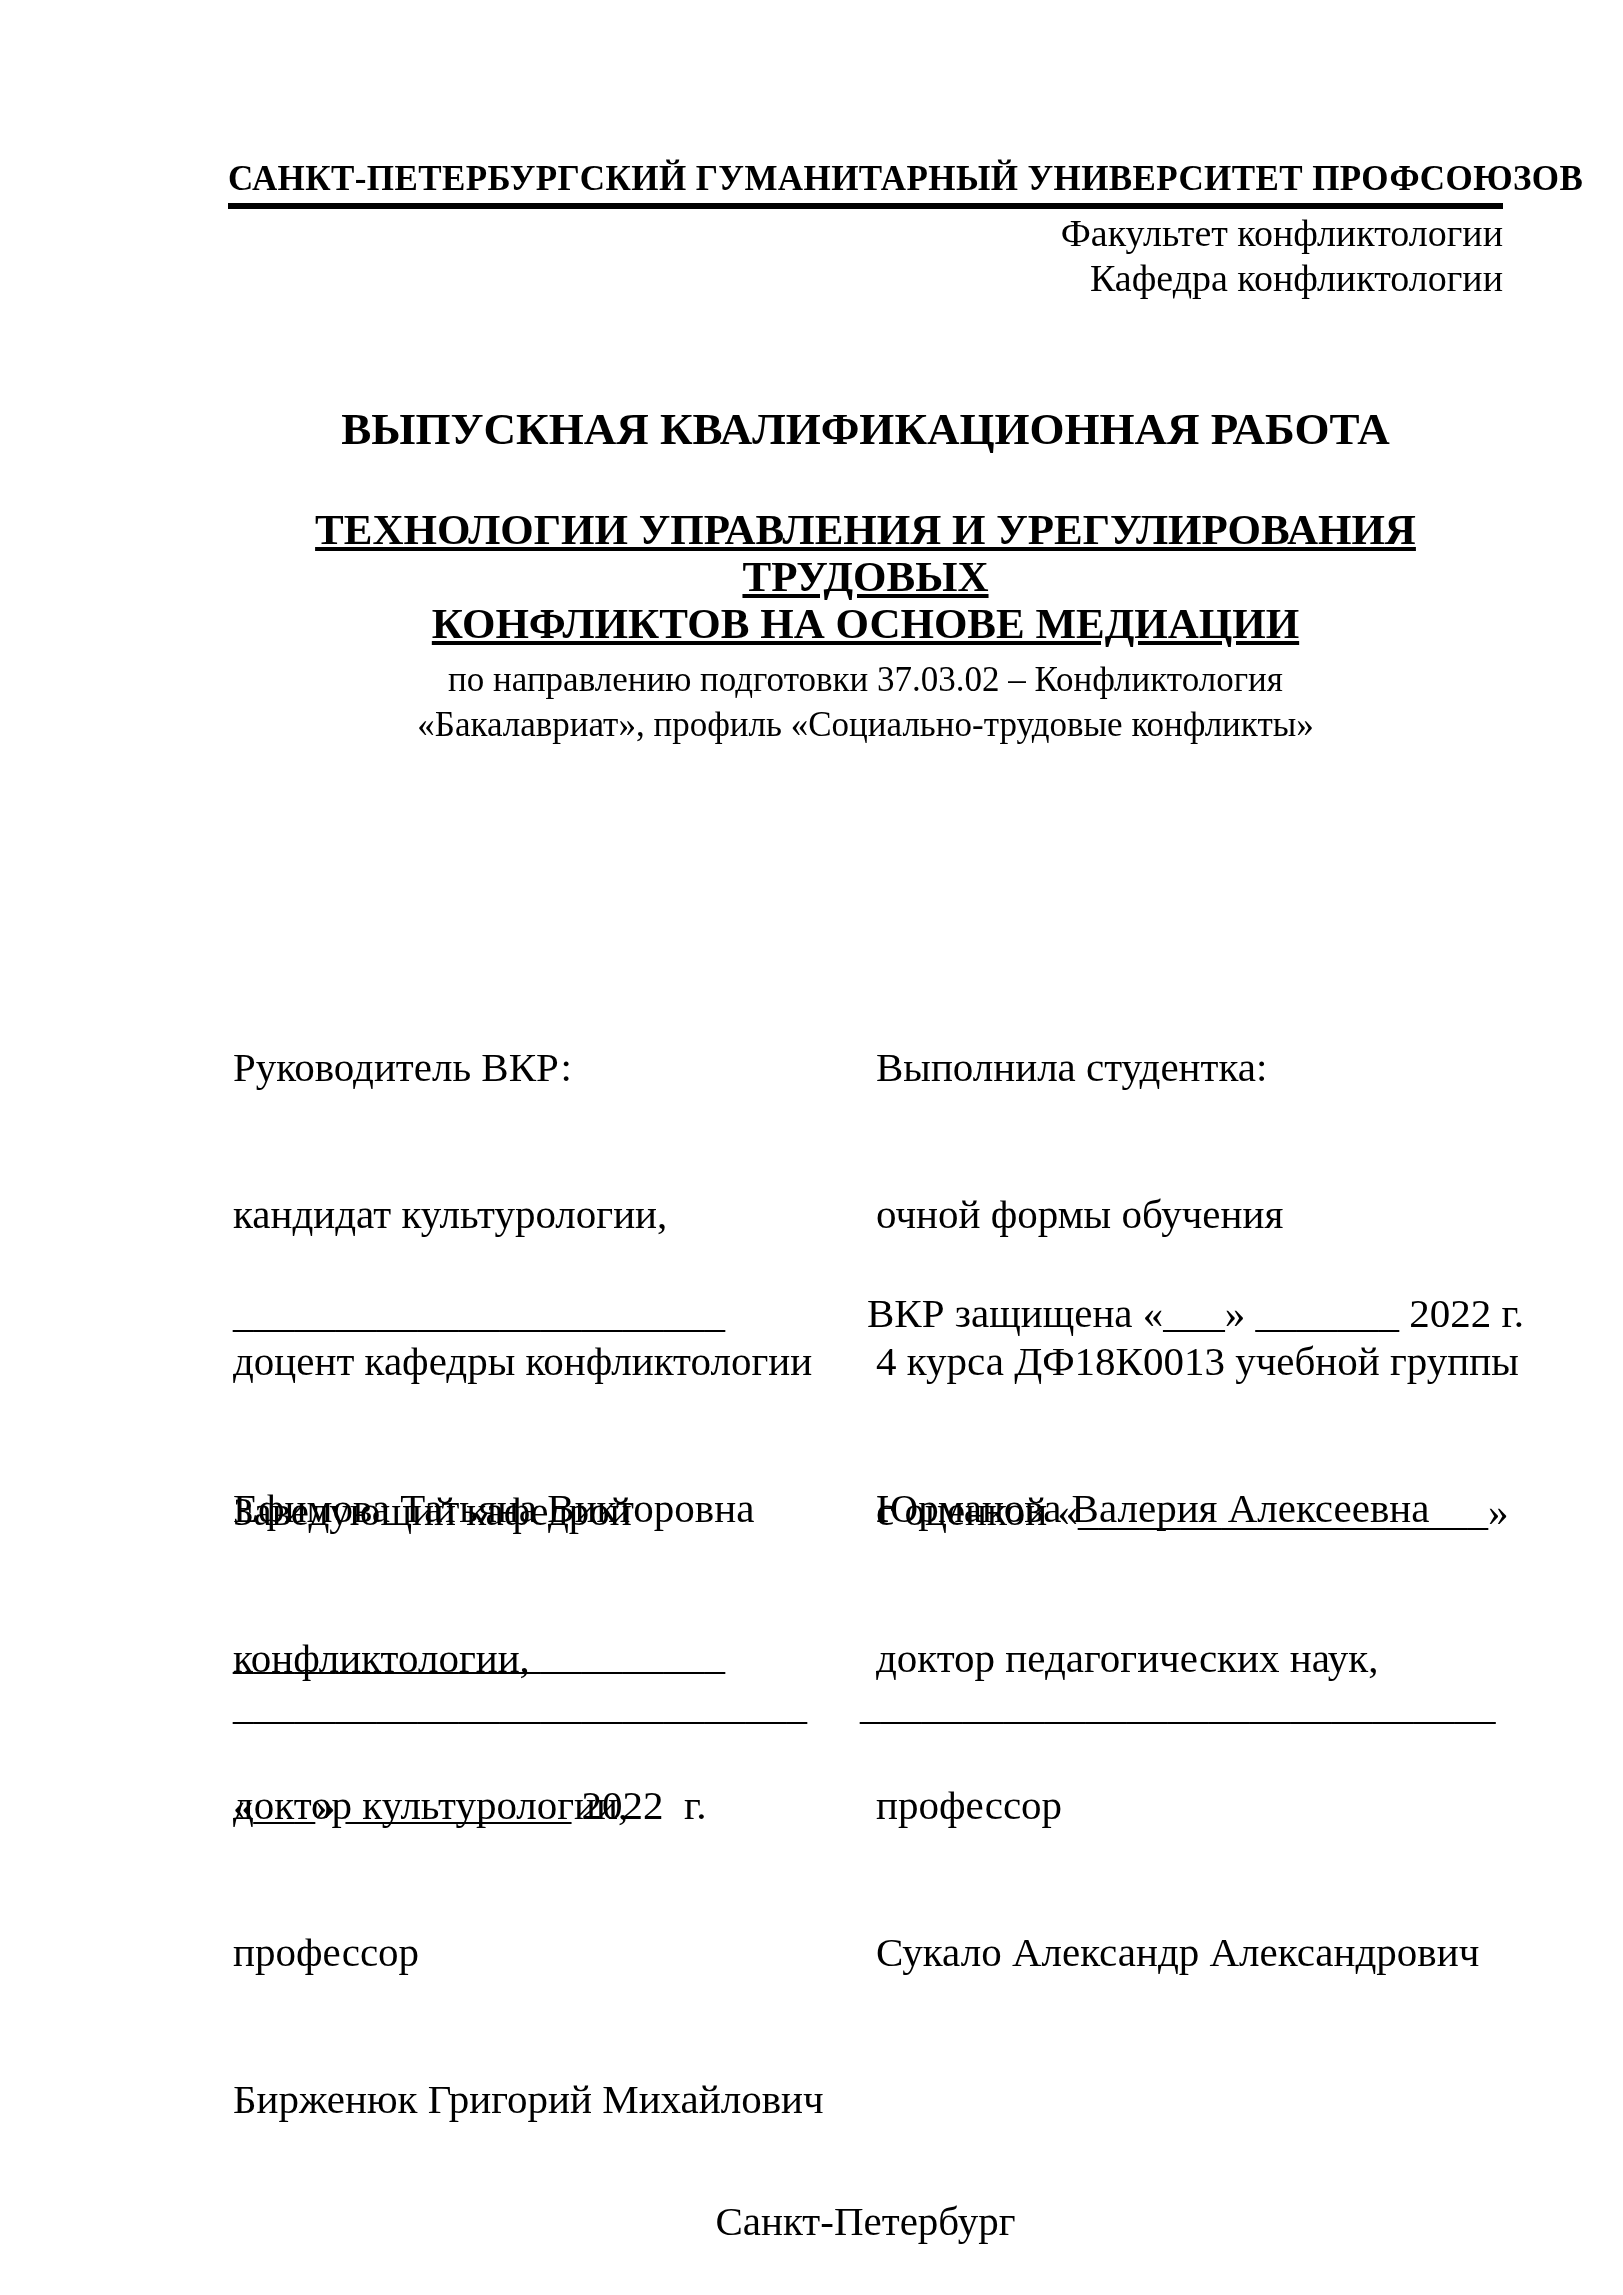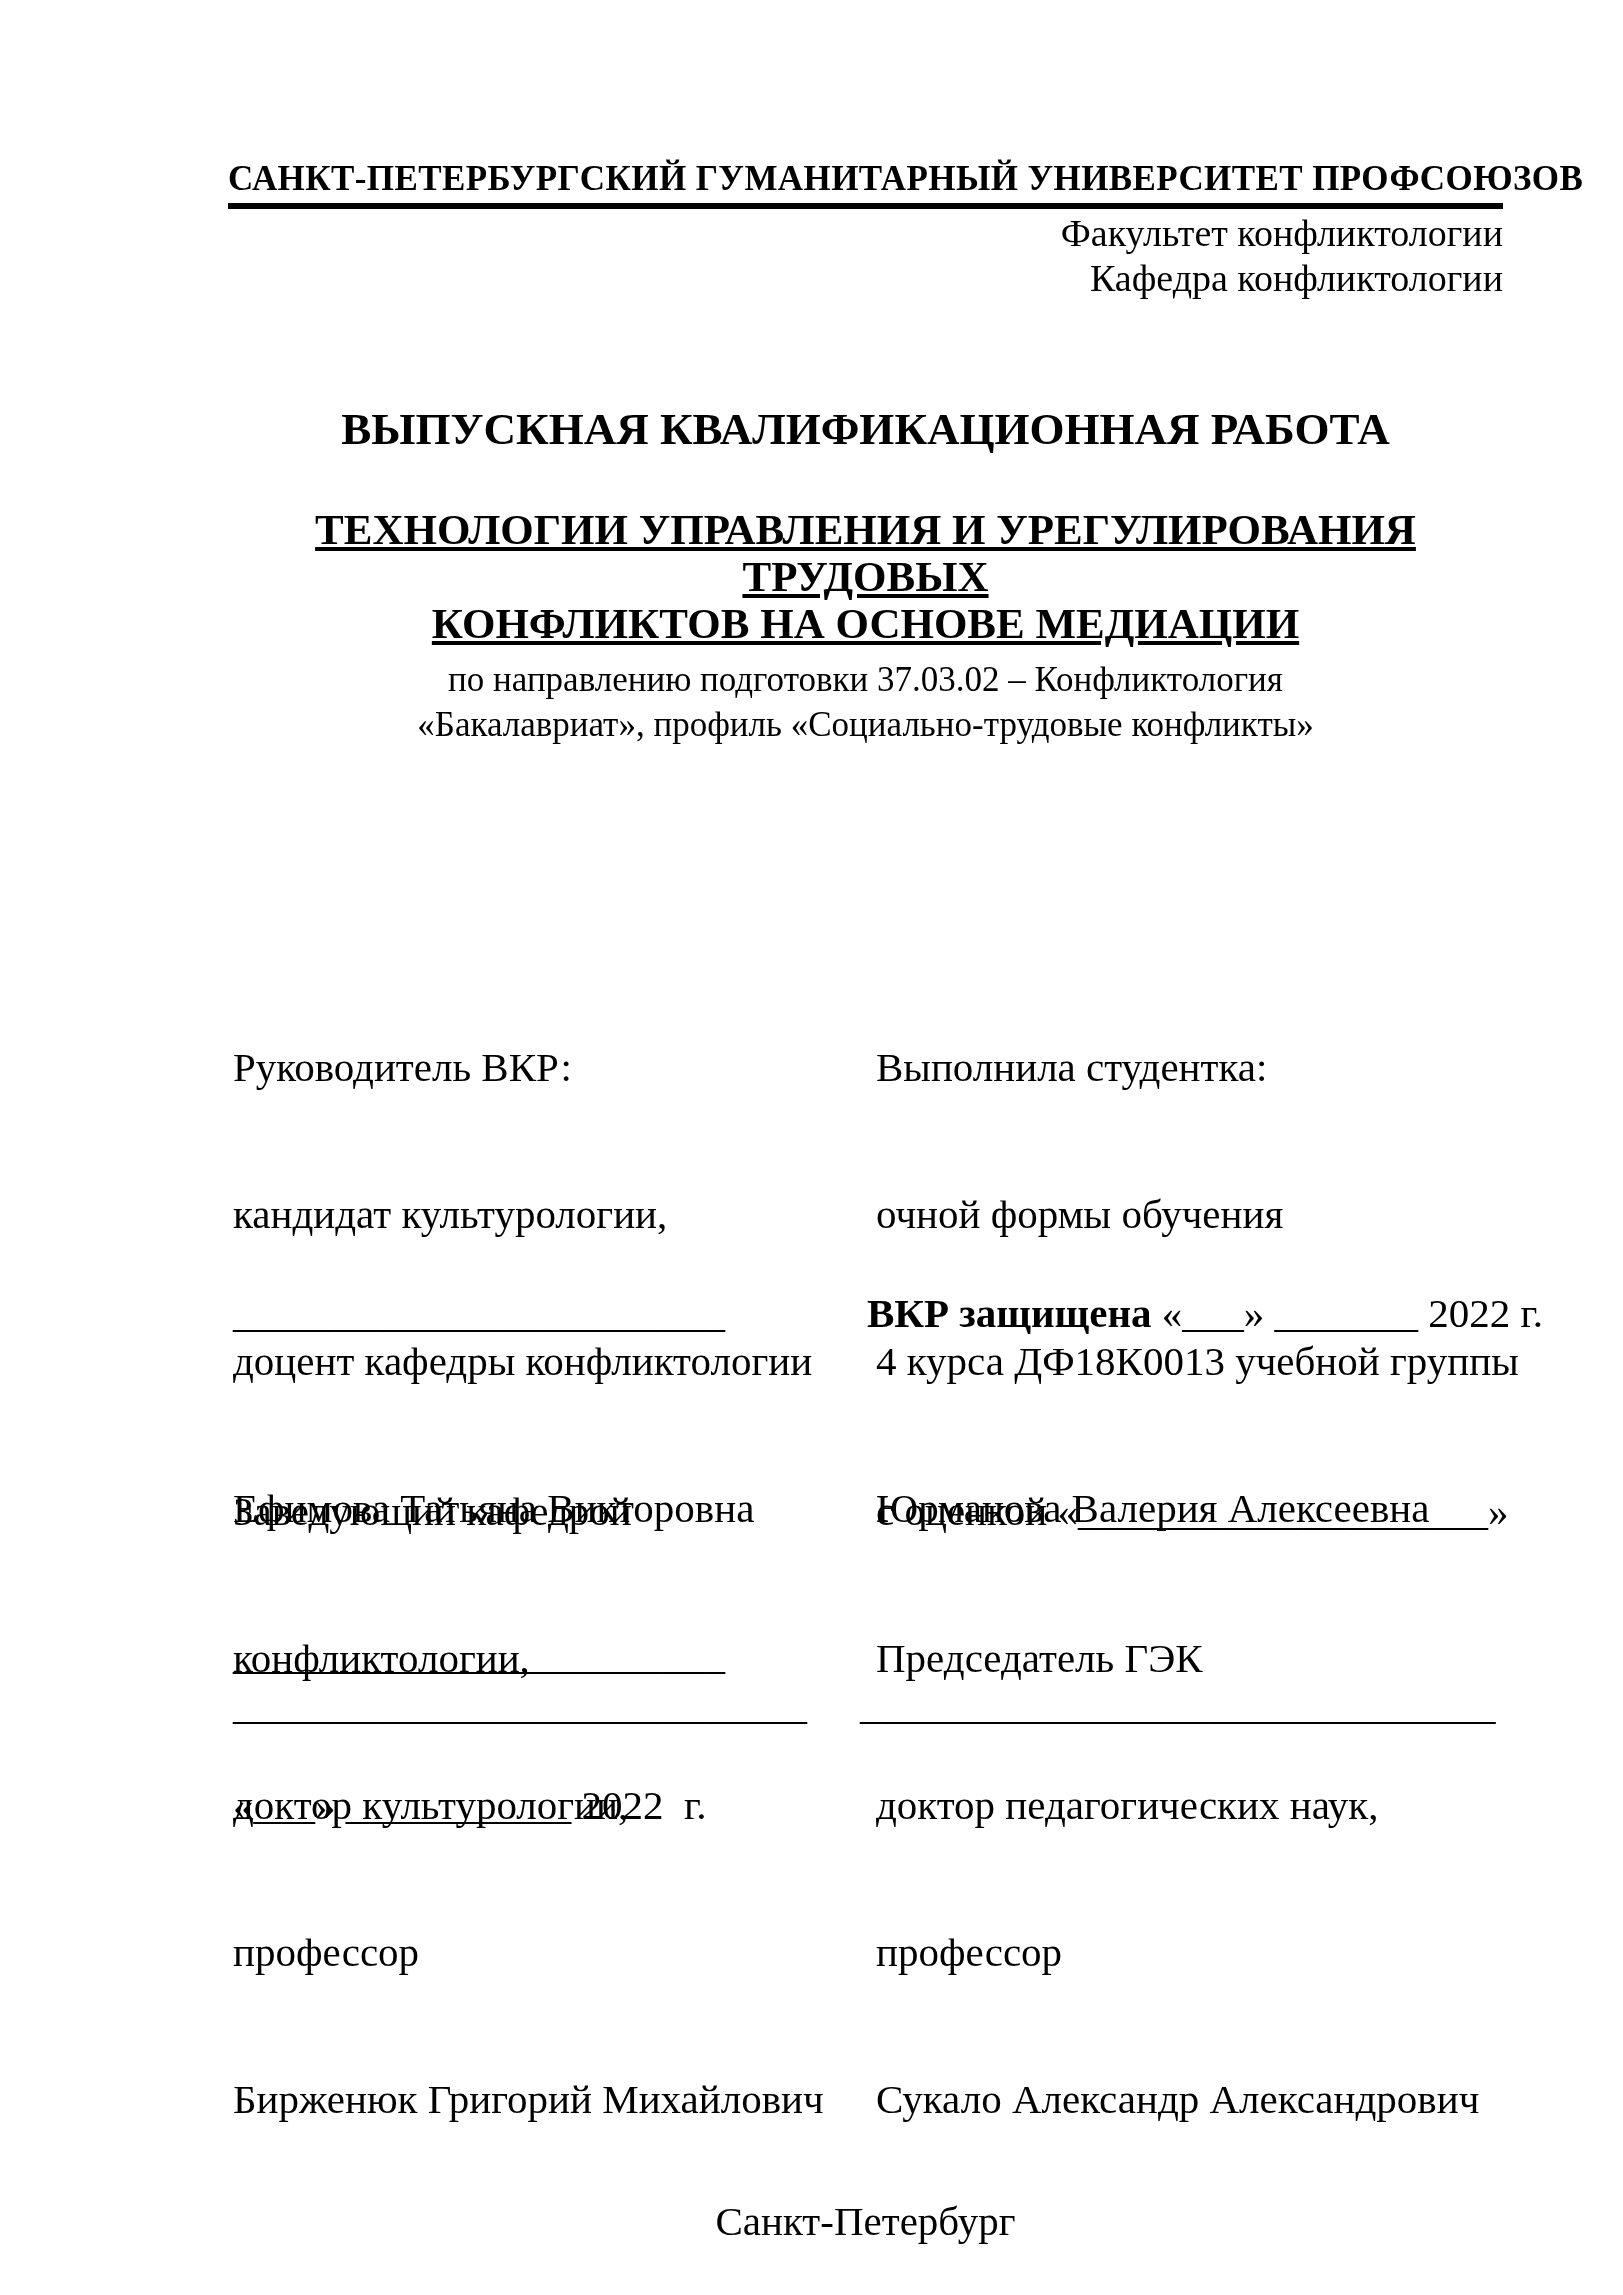--- a/index.html
+++ b/index.html
@@ -39,21 +39,21 @@
   .leftcol { left: 233px; width: 636px; }
   .rightcol { left: 876px; width: 675px; }
   .row-defense-left { top: 1289px; left: 233px; }
   .row-defense-right { top: 1289px; left: 867px; }
   .cols-top { top: 945px; }
   .cols-mid { top: 1389px; }
   .sig-row-left { top: 1681px; left: 233px; }
   .sig-row-right { top: 1681px; left: 860px; font-style: italic; }
   .date-row { top: 1781px; left: 233px; }
   .city-block { top: 2106px; font-size: 41px; line-height: 46px; }
-  .bold { font-weight: bold; }
+  .bold { font-weight: normal; }
 </style>
 </head>
 <body>
 
 <div class="page">
 
   <div class="abs colspan org">САНКТ-ПЕТЕРБУРГСКИЙ ГУМАНИТАРНЫЙ УНИВЕРСИТЕТ ПРОФСОЮЗОВ</div>
 
   <div class="rule"></div>
 
@@ -95,21 +95,20 @@
   <div class="abs bodytext leftcol cols-mid">
     <div>Заведующий кафедрой</div>
     <div>конфликтологии,</div>
     <div>доктор культурологии,</div>
     <div>профессор</div>
     <div>Бирженюк Григорий Михайлович</div>
   </div>
 
   <div class="abs bodytext rightcol cols-mid">
     <div>с оценкой «____________________»</div>
-    <div>Председатель ГЭК</div>
     <div>доктор педагогических наук,</div>
     <div>профессор</div>
     <div>Сукало Александр Александрович</div>
   </div>
 
   <div class="abs bodytext sig-row-left">____________________________</div>
 
   <div class="abs bodytext sig-row-right">_______________________________</div>
 
   <div class="abs bodytext date-row">«___» ___________ 2022  г.</div>

